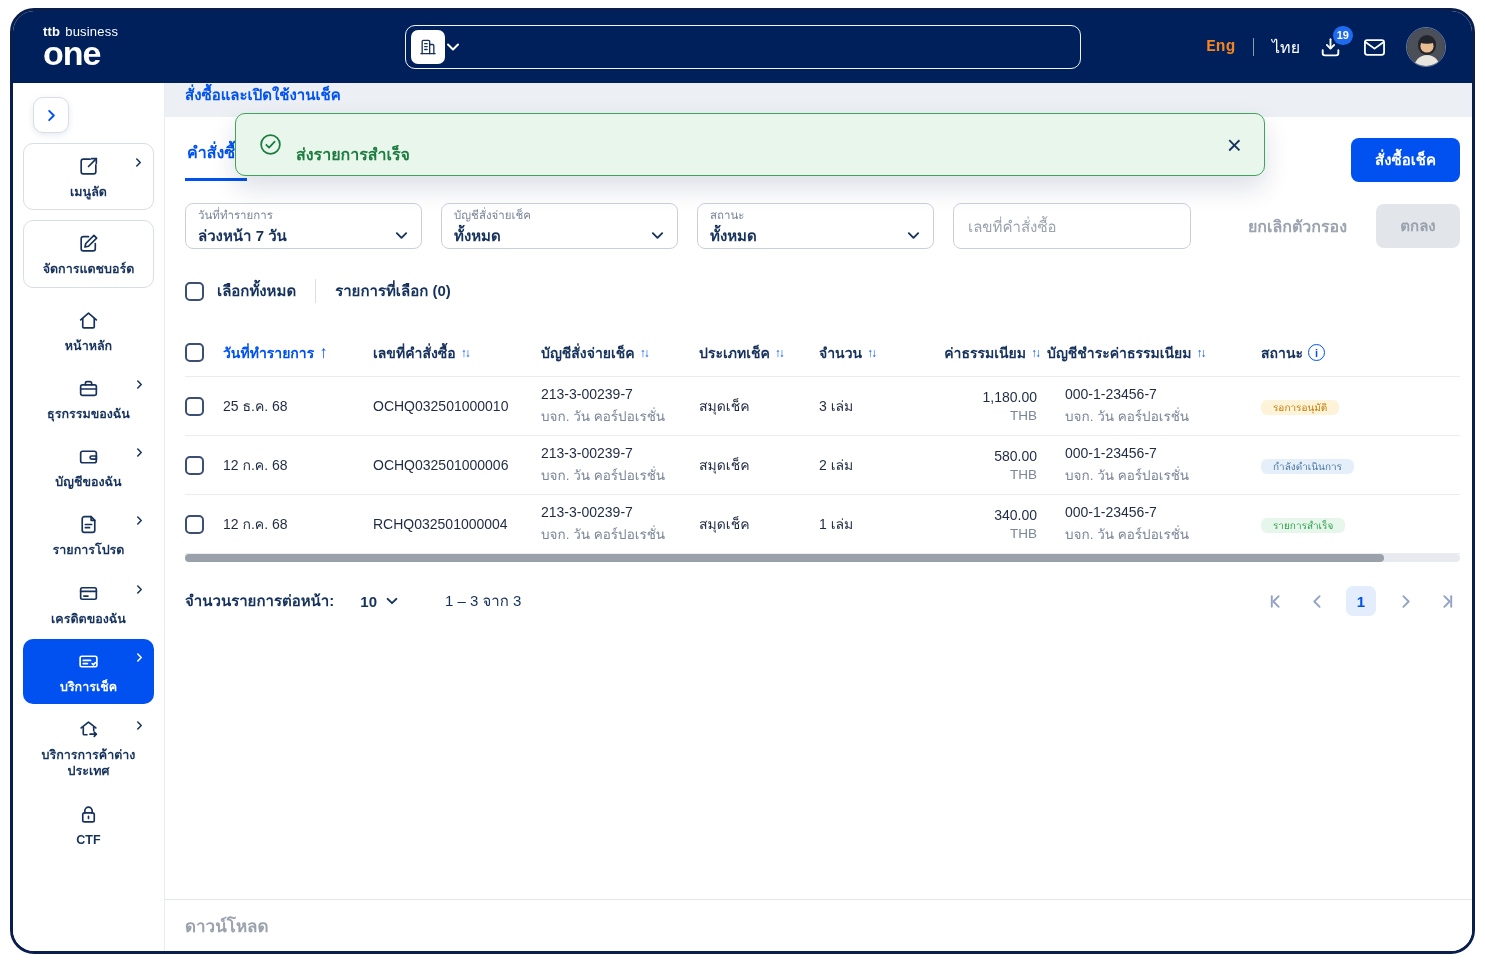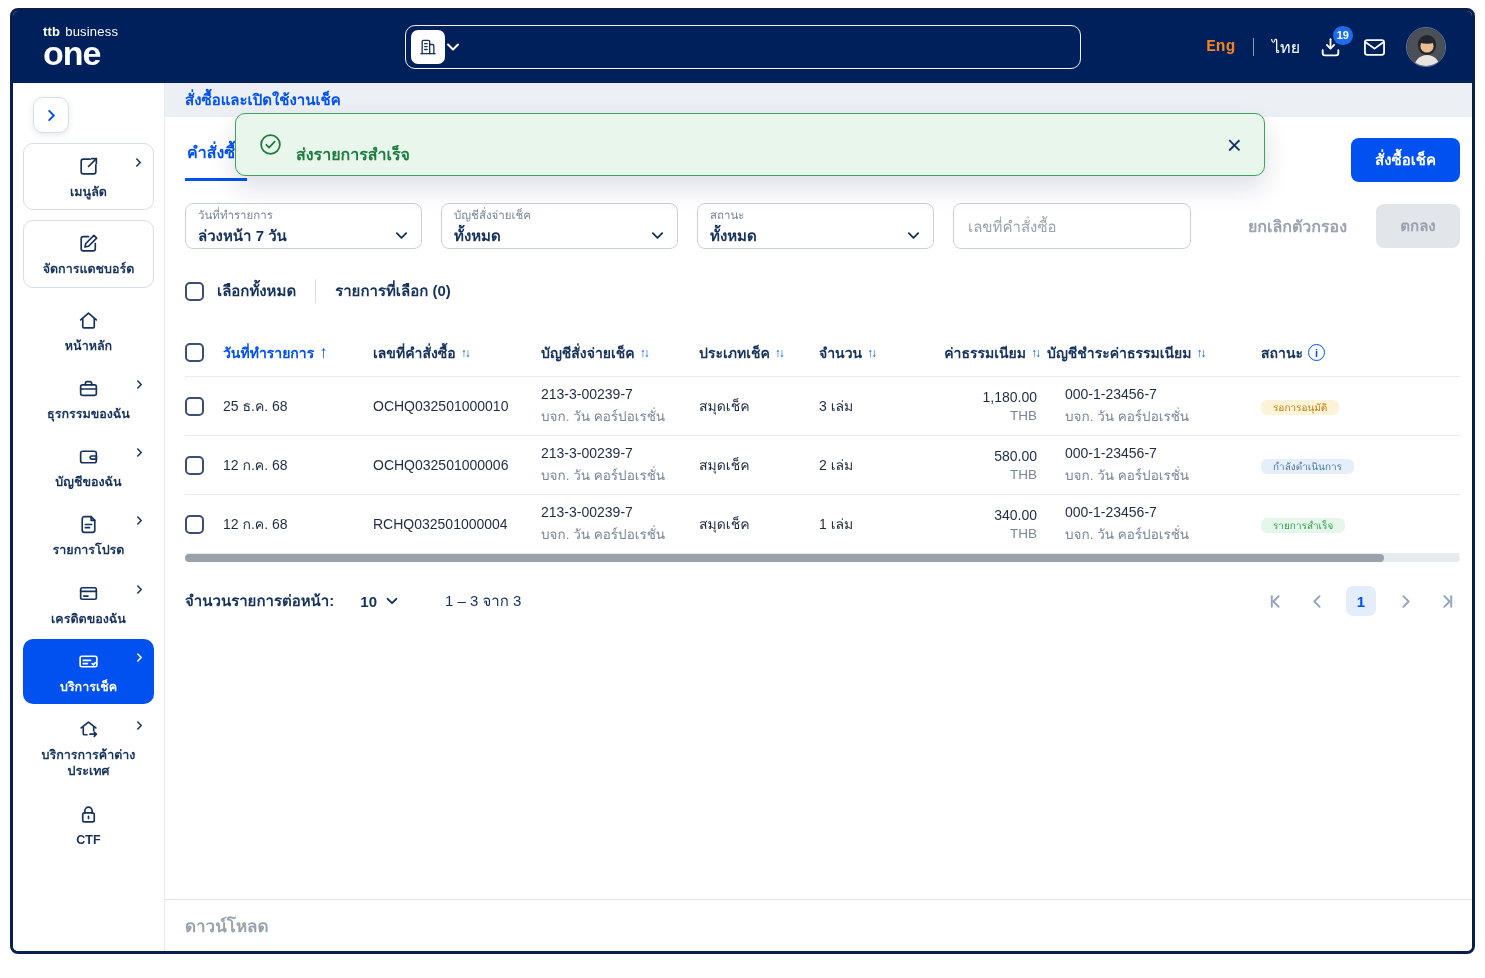--- a/index.html
+++ b/index.html
@@ -1,17 +1,17 @@
 <!DOCTYPE html>
 <html><head>
 <meta charset="utf-8">
 <style>
   * { margin:0; padding:0; box-sizing:border-box; }
   html,body { width:1485px; height:978px; background:#ffffff; font-family:"Liberation Sans","DejaVu Sans",sans-serif; }
-  .window { position:absolute; left:10px; top:8px; width:1465px; height:946px; border:3px solid #0A1E4E; border-radius:8px; overflow:hidden; background:#fff; }
+  .window { position:absolute; left:10px; top:8px; width:1465px; height:946px; border:3px solid #0A1E4E; border-radius:24px; overflow:hidden; background:#fff; }
 
   
   .topbar { height:72px; background:#00205C; display:flex; align-items:center; padding:0 26px 0 30px; position:relative; }
   .brand { display:flex; flex-direction:column; line-height:1; color:#fff; }
   .brand-top { font-size:13px; letter-spacing:.2px; }
   .brand-top b { font-weight:bold; margin-right:5px; }
   .brand-one { font-size:34px; font-weight:bold; letter-spacing:-1px; margin-top:-2px; }
   .company-select { position:absolute; left:50%; transform:translateX(-50%); width:676px; height:44px; border:1.5px solid rgba(255,255,255,.95); border-radius:10px; display:flex; align-items:center; padding:0 14px 0 5px; color:#fff; cursor:pointer; }
   .company-icon-box { width:34px; height:34px; background:#fff; border-radius:7px; display:flex; align-items:center; justify-content:center; }
   .company-name { flex:1; text-align:center; font-size:16px; }
@@ -31,21 +31,21 @@
   
   .expand-btn { width:36px; height:36px; margin:4px 0 8px 20px; border:1px solid #D8DEE6; border-radius:10px; background:#fff; box-shadow:0 2px 6px rgba(13,35,84,.10); display:flex; align-items:center; justify-content:center; color:#0051F0; cursor:pointer; }
   .side-item { position:relative; margin:3px 10px; padding:11px 6px 9px; border-radius:10px; display:flex; flex-direction:column; align-items:center; gap:6px; text-align:center; color:#16325C; cursor:pointer; }
   .side-item.card { border:1px solid #D8DEE6; margin:10px 10px; }
   .side-item.active { background:#0051F0; color:#fff; }
   .side-label { font-size:12.5px; font-weight:bold; line-height:1.3; max-width:112px; }
   .side-chev { position:absolute; right:9px; top:13px; display:flex; }
   .icn { display:block; }
 
   
-  .title-bar { height:34px; background:#ECEFF4; display:flex; align-items:center; padding:0 20px; }
+  .title-bar { height:34px; background:#ECEFF4; display:flex; align-items:flex-start; padding:0 20px; }
   .page-title { color:#0051F0; font-size:15px; font-weight:bold; }
   .tab-row { display:flex; align-items:center; justify-content:space-between; padding:16px 12px 0 20px; height:70px; }
   .tab { color:#0051F0; font-size:16px; font-weight:bold; padding:0 2px 13px; border-bottom:3px solid #0051F0; cursor:pointer; white-space:nowrap; }
   .order-btn { background:#0051F0; color:#fff; border:none; font-family:inherit; font-size:15px; font-weight:bold; padding:10px 24px; border-radius:8px; cursor:pointer; }
 
   
   .filter-row { display:flex; align-items:center; gap:19px; margin-top:16px; padding:0 12px 0 20px; }
   .dd { width:237px; height:46px; border:1px solid #C9D0DA; border-radius:8px; padding:5px 12px 4px; cursor:pointer; background:#fff; }
   .dd-label { font-size:11.5px; color:#7A8699; line-height:1.2; }
   .dd-value-row { display:flex; align-items:center; justify-content:space-between; margin-top:1px; }

